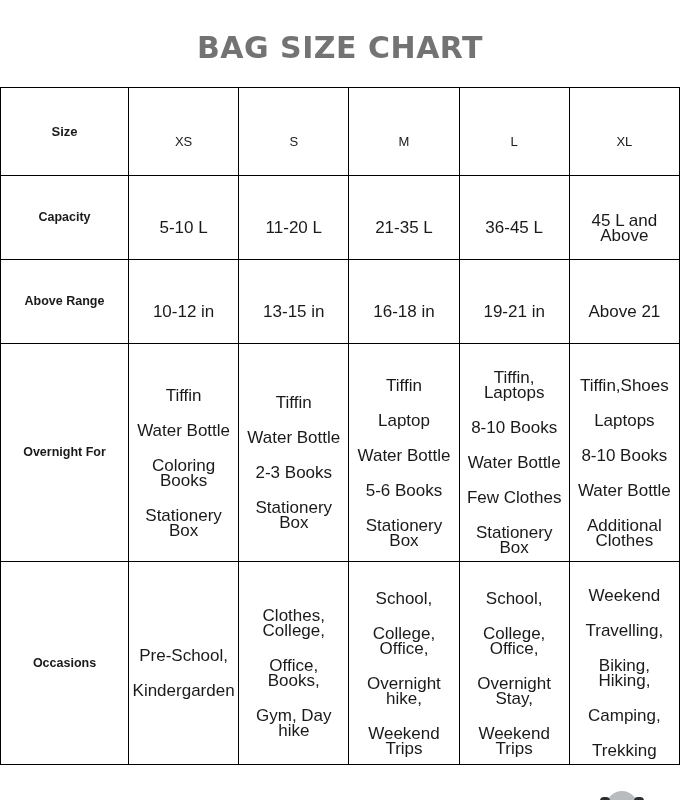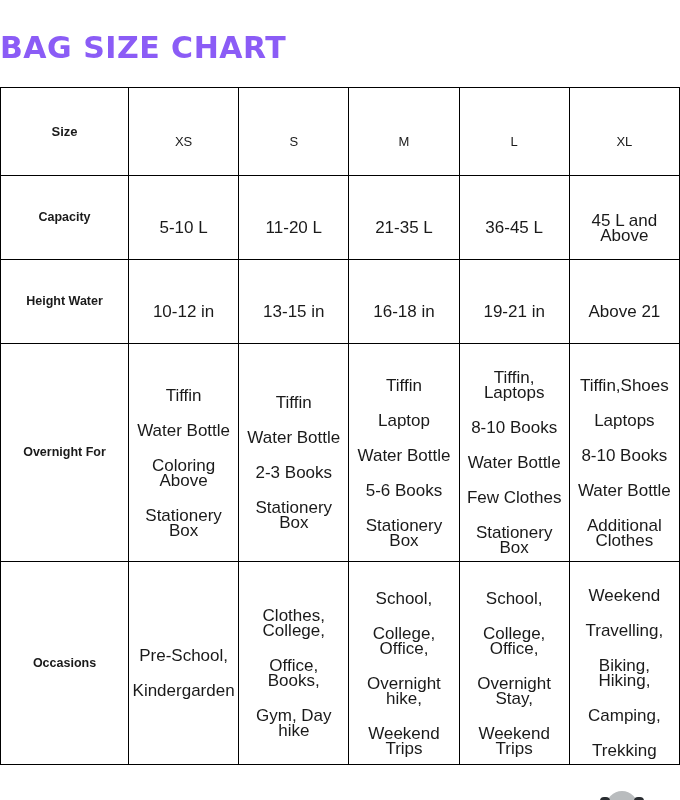--- a/index.html
+++ b/index.html
@@ -12,25 +12,25 @@
     font-family: "Liberation Sans", sans-serif;
     color: #111111;
   }
   .page {
     position: relative;
     width: 680px;
     height: 800px;
     overflow: hidden;
   }
   .title {
-    text-align: left;
+    text-align: center;
     font-size: 30px;
     font-weight: bold;
     letter-spacing: 0.5px;
-    color: #8b5cf6;
+    color: #737373;
     margin: 30px 0 0 0;
     font-family: "DejaVu Sans", sans-serif;
   }
   table.chart {
     border-collapse: collapse;
     width: 680px;
     table-layout: fixed;
     margin-top: 22px;
   }
   table.chart td {
@@ -137,21 +137,21 @@
             </div>
           </td>
         <td>
             <div class="cell-lines">
               <span>45 L and Above</span>
             </div>
           </td>
       </tr>
 
       <tr class="r-height">
-        <td class="rowhead">Height Water</td>
+        <td class="rowhead">Above Range</td>
         <td>
             <div class="cell-lines">
               <span>10-12 in</span>
             </div>
           </td>
         <td>
             <div class="cell-lines">
               <span>13-15 in</span>
             </div>
           </td>
@@ -171,21 +171,21 @@
             </div>
           </td>
       </tr>
 
       <tr class="r-suitable">
         <td class="rowhead">Overnight For</td>
         <td>
             <div class="cell-lines">
           <span>Tiffin</span>
           <span>Water Bottle</span>
-          <span>Coloring Above</span>
+          <span>Coloring Books</span>
           <span>Stationery Box</span>
         </div>
           </td>
         <td>
             <div class="cell-lines">
           <span>Tiffin</span>
           <span>Water Bottle</span>
           <span>2-3 Books</span>
           <span>Stationery Box</span>
         </div>

